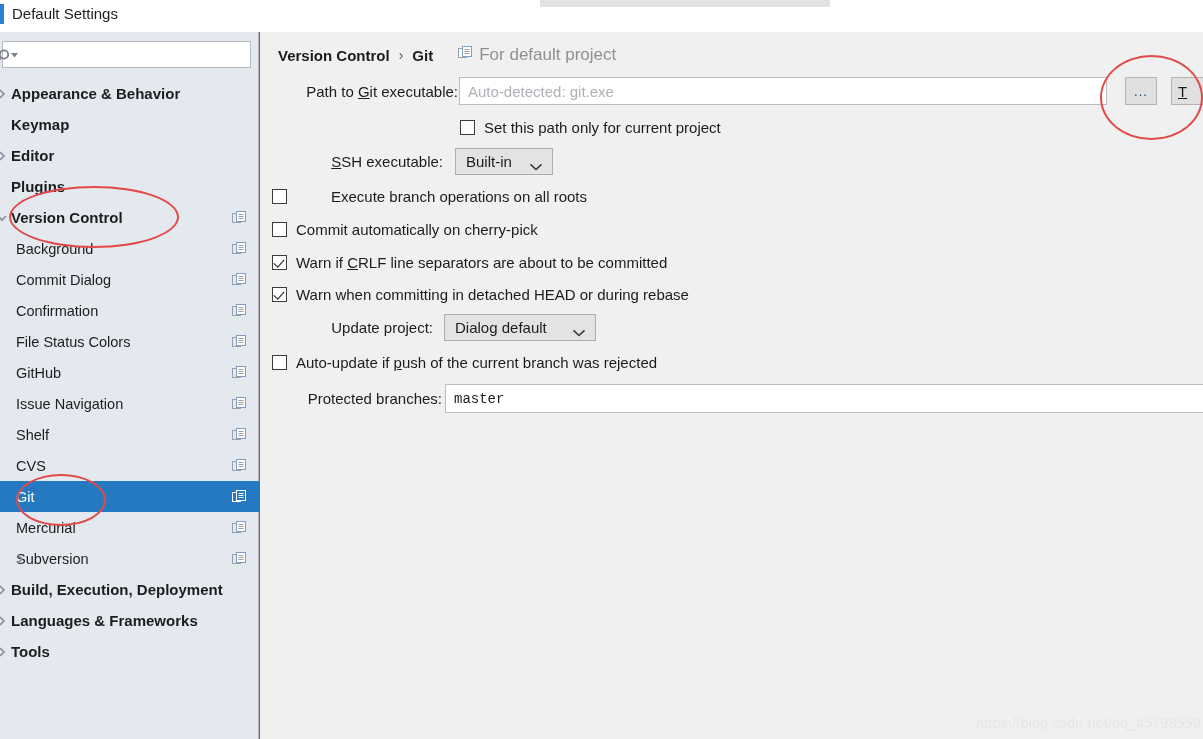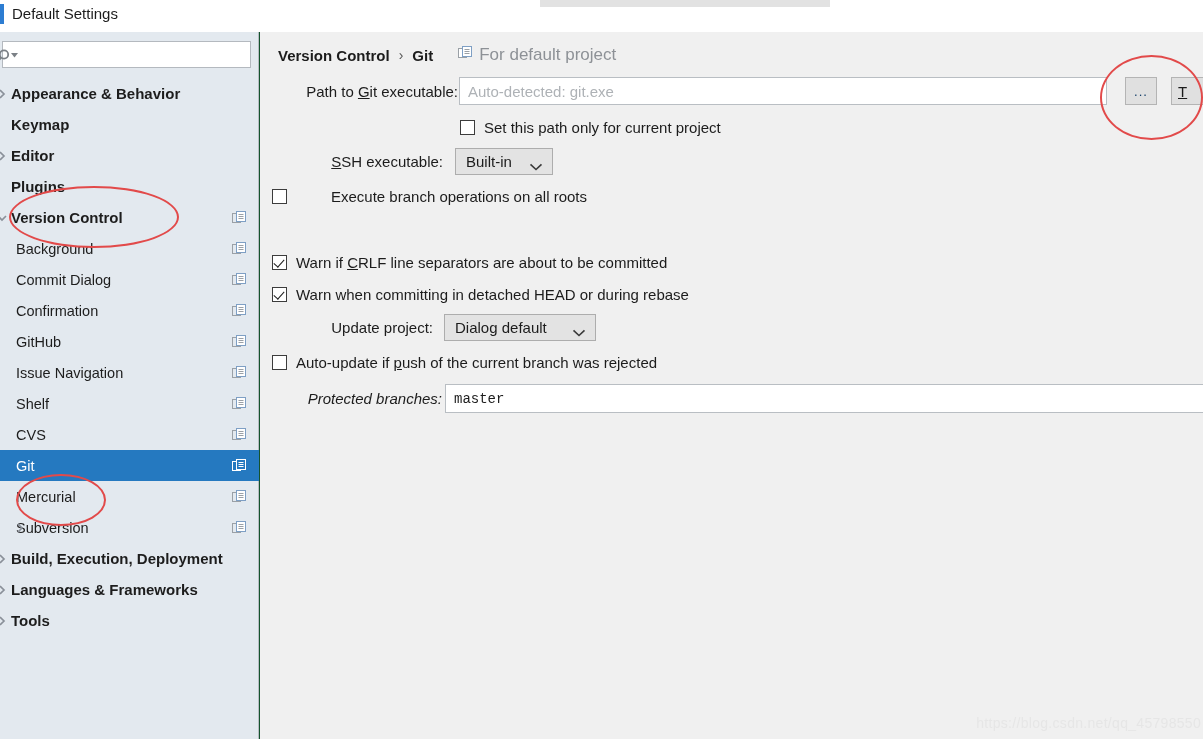--- a/index.html
+++ b/index.html
@@ -4,21 +4,21 @@
 <style>
   * { box-sizing: border-box; }
   html, body {
     margin: 0; padding: 0;
     width: 1203px; height: 739px;
     overflow: hidden;
     background: #ffffff;
     font-family: "Liberation Sans", sans-serif;
     -webkit-font-smoothing: antialiased;
   }
-  #root { position: relative; width: 1203px; height: 739px; background: #14532d; }
+  #root { position: relative; width: 1203px; height: 739px; background: #a16207; }
 
   
   .titlebar {
     position: absolute; left: 0; top: 0; width: 1203px; height: 32px;
     background: #ffffff;
   }
   .title-ghost-strip {
     position: absolute; left: 540px; top: 0px; width: 290px; height: 7px;
     background: #e2e2e2;
   }
@@ -234,20 +234,30 @@
           <span class="copyicon"><svg width="14" height="14" viewBox="0 0 14 14">
               <rect x="0.5" y="2.5" width="8" height="9" fill="none" stroke="#9aa0a6" stroke-width="1"></rect>
               <rect x="4.5" y="0.5" width="9" height="10" fill="#ffffff" stroke="#7e9fc4" stroke-width="1"></rect>
               <line x1="6.5" y1="3.5" x2="11.5" y2="3.5" stroke="#9aa0a6" stroke-width="1"></line>
               <line x1="6.5" y1="5.5" x2="11.5" y2="5.5" stroke="#9aa0a6" stroke-width="1"></line>
               <line x1="6.5" y1="7.5" x2="11.5" y2="7.5" stroke="#9aa0a6" stroke-width="1"></line>
             </svg></span>
         </div>
         <div class="tree-row child">
           <span class="lbl">Confirmation</span>
+          <span class="copyicon"><svg width="14" height="14" viewBox="0 0 14 14">
+              <rect x="0.5" y="2.5" width="8" height="9" fill="none" stroke="#9aa0a6" stroke-width="1"></rect>
+              <rect x="4.5" y="0.5" width="9" height="10" fill="#ffffff" stroke="#7e9fc4" stroke-width="1"></rect>
+              <line x1="6.5" y1="3.5" x2="11.5" y2="3.5" stroke="#9aa0a6" stroke-width="1"></line>
+              <line x1="6.5" y1="5.5" x2="11.5" y2="5.5" stroke="#9aa0a6" stroke-width="1"></line>
+              <line x1="6.5" y1="7.5" x2="11.5" y2="7.5" stroke="#9aa0a6" stroke-width="1"></line>
+            </svg></span>
+        </div>
+        <div class="tree-row child">
+          <span class="lbl">File Status Colors</span>
           <span class="copyicon"><svg width="14" height="14" viewBox="0 0 14 14">
               <rect x="0.5" y="2.5" width="8" height="9" fill="none" stroke="#9aa0a6" stroke-width="1"></rect>
               <rect x="4.5" y="0.5" width="9" height="10" fill="#ffffff" stroke="#7e9fc4" stroke-width="1"></rect>
               <line x1="6.5" y1="3.5" x2="11.5" y2="3.5" stroke="#9aa0a6" stroke-width="1"></line>
               <line x1="6.5" y1="5.5" x2="11.5" y2="5.5" stroke="#9aa0a6" stroke-width="1"></line>
               <line x1="6.5" y1="7.5" x2="11.5" y2="7.5" stroke="#9aa0a6" stroke-width="1"></line>
             </svg></span>
         </div>
         <div class="tree-row child">
           <span class="lbl">GitHub</span>
@@ -397,20 +407,24 @@
         <svg width="14" height="9" viewBox="0 0 14 9">
             <path d="M1.5 1.8 L7 7 L12.5 1.8" fill="none" stroke="#3a3a3a" stroke-width="1.6"></path>
           </svg>
       </span>
     </div>
 
     <div class="cbrow" style="left:12px; top:156px;gap:44px;">
       <span class="cbox"></span>
       <span><span>Execute branch operations on all roots</span></span>
     </div>
+    <div class="cbrow" style="left:12px; top:189px;">
+      <span class="cbox"></span>
+      <span><span>Commit automatically on cherry-pick</span></span>
+    </div>
     <div class="cbrow" style="left:12px; top:222px;">
       <span class="cbox checked"></span>
       <span><span>Warn if </span><u class="mn">C</u><span>RLF line separators are about to be committed</span></span>
     </div>
     <div class="cbrow" style="left:12px; top:254px;">
       <span class="cbox checked"></span>
       <span><span>Warn when committing in detached HEAD or during rebase</span></span>
     </div>
 
     <div class="lbl-right" style="left:18px; top:287px; width:155px;">Update project:</div>
@@ -421,21 +435,21 @@
             <path d="M1.5 1.8 L7 7 L12.5 1.8" fill="none" stroke="#3a3a3a" stroke-width="1.6"></path>
           </svg>
       </span>
     </div>
 
     <div class="cbrow" style="left:12px; top:322px;">
       <span class="cbox"></span>
       <span><span>Auto-update if </span><u class="mn">p</u><span>ush of the current branch was rejected</span></span>
     </div>
 
-    <div class="lbl-right" style="left:18px; top:358px; width:164px;font-style:italic;">Protected branches:</div>
+    <div class="lbl-right" style="left:18px; top:358px; width:164px;">Protected branches:</div>
     <div class="txtfield mono" style="left:185px; top:352px; width:775px; height:29px;">master</div>
 
     <div class="watermark">https://blog.csdn.net/qq_45798550</div>
   </div>
 
   <div class="ann ann-ellipse" style="left:9px; top:186px; width:170px; height:62px;"></div>
   <div class="ann ann-ellipse" style="left:16px; top:474px; width:90px; height:52px;"></div>
   <div class="ann ann-ellipse" style="left:1100px; top:55px; width:103px; height:85px;"></div>
 
 </div>

